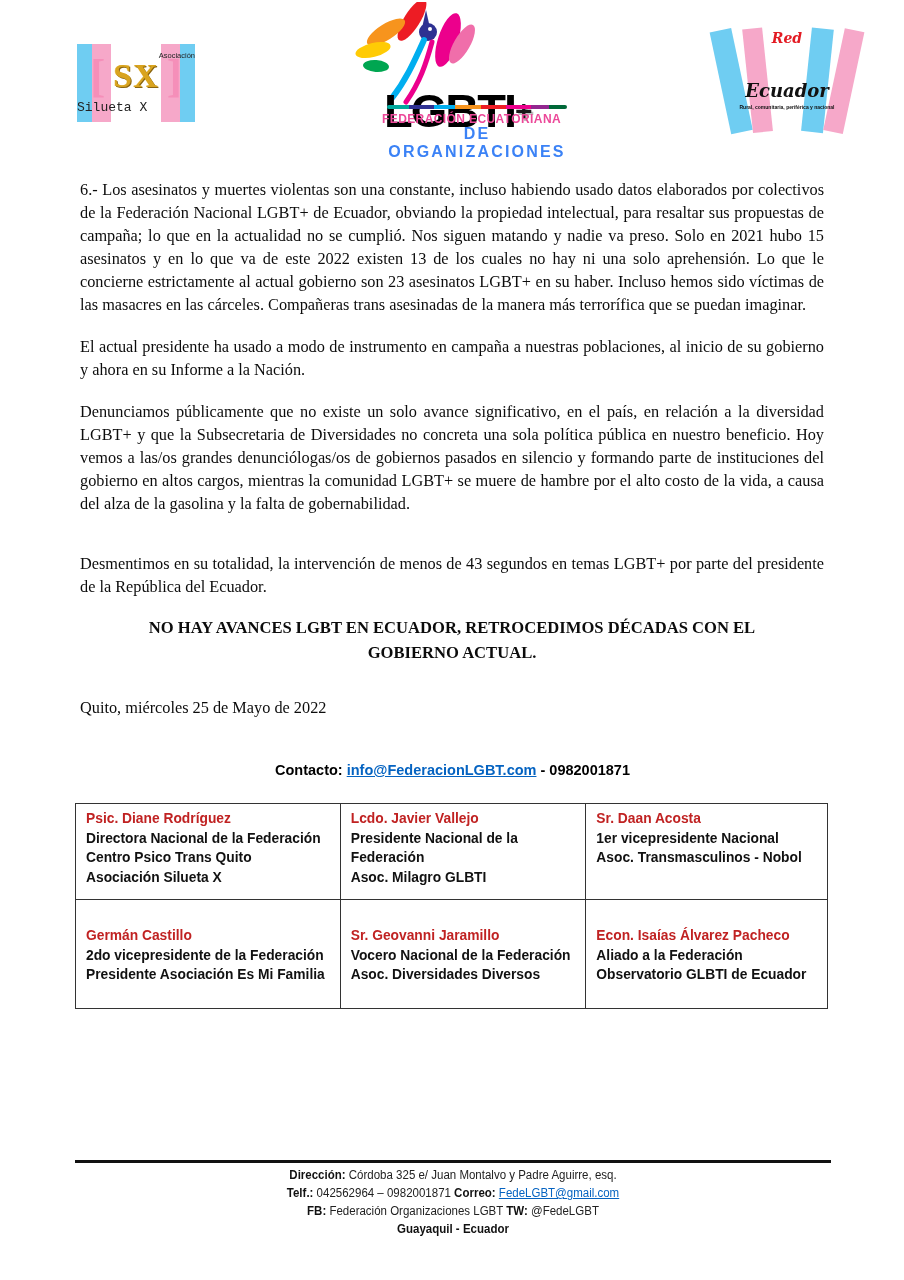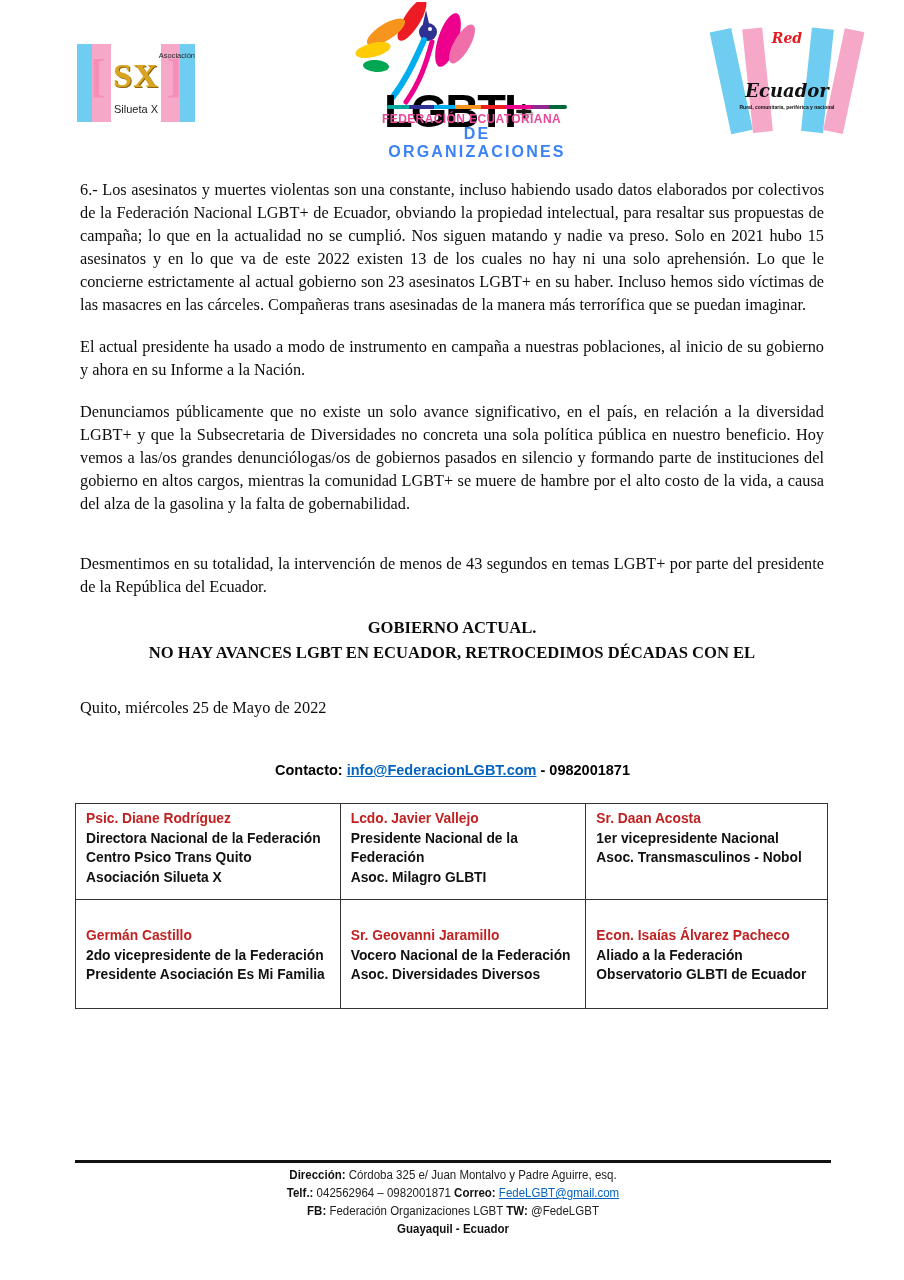--- a/index.html
+++ b/index.html
@@ -11,22 +11,22 @@
   .logo-sx .st{height:100%;}
   .sx-blue{width:15px;background:#6fcdf2;}
   .sx-pink{width:19px;background:#f6a8c9;}
   .sx-white{width:50px;background:#ffffff;position:relative;}
   .sx-overlay{position:absolute;inset:0;}
   .sx-top{position:absolute;top:7px;left:0;right:0;text-align:right;
           font-family:"Liberation Sans",sans-serif;font-size:7.5px;color:#222;}
   .sx-letters{position:absolute;top:13px;left:0;right:0;text-align:center;
           font-size:34px;font-weight:bold;color:#d9a41f;
           text-shadow:1px 1px 0 #8a6510, -0.5px -0.5px 0 #f3d98b;letter-spacing:1px;}
-  .sx-bottom{position:absolute;bottom:7px;left:0;right:0;text-align:center;
-          font-family:Liberation Sans, sans-serif;font-size:11px;color:#222;}
+  .sx-bottom{position:absolute;bottom:7px;left:0;right:0;text-align:left;
+          font-family:Liberation Mono, monospace;font-size:13px;color:#222;}
   .sx-brk{position:absolute;top:9px;font-size:46px;font-weight:bold;color:#f58fb9;line-height:1;}
   .sx-brk.l{left:13px;} .sx-brk.r{right:13px;}
 
   .logo-fed{position:absolute;left:332px;top:2px;width:240px;height:136px;}
   .fed-bird{position:absolute;left:8px;top:0;}
   .fed-word{position:absolute;left:52px;top:75px;font-family:"Liberation Sans",sans-serif;
             font-weight:bold;font-size:47px;letter-spacing:-2px;color:#000;line-height:1;margin-top:10px;}
   .fed-plus{font-size:30px;letter-spacing:0;color:#1a1a1a;text-shadow:2px 2px 0 #bdbdbd;vertical-align:6px;}
   .fed-bar{position:absolute;left:55px;top:103px;width:180px;height:4px;border-radius:2px;
            background:linear-gradient(90deg,#00a99d 0 12%,#2e3192 12% 26%,#00aeef 26% 38%,
@@ -138,22 +138,22 @@
   </div>
 
   <div class="bodytext">
     <p>6.- Los asesinatos y muertes violentas son una constante, incluso habiendo usado datos elaborados por colectivos de la Federación Nacional LGBT+ de Ecuador, obviando la propiedad intelectual, para resaltar sus propuestas de campaña; lo que en la actualidad no se cumplió. Nos siguen matando y nadie va preso. Solo en 2021 hubo 15 asesinatos y en lo que va de este 2022 existen 13 de los cuales no hay ni una solo aprehensión. Lo que le concierne estrictamente al actual gobierno son 23 asesinatos LGBT+ en su haber. Incluso hemos sido víctimas de las masacres en las cárceles. Compañeras trans asesinadas de la manera más terrorífica que se puedan imaginar.</p>
     <p>El actual presidente ha usado a modo de instrumento en campaña a nuestras poblaciones, al inicio de su gobierno y ahora en su Informe a la Nación.</p>
     <p class="lastgap">Denunciamos públicamente que no existe un solo avance significativo, en el país, en relación a la diversidad LGBT+ y que la Subsecretaria de Diversidades no concreta una sola política pública en nuestro beneficio. Hoy vemos a las/os grandes denunciólogas/os de gobiernos pasados en silencio y formando parte de instituciones del gobierno en altos cargos, mientras la comunidad LGBT+ se muere de hambre por el alto costo de la vida, a causa del alza de la gasolina y la falta de gobernabilidad.</p>
     <p>Desmentimos en su totalidad, la intervención de menos de 43 segundos en temas LGBT+ por parte del presidente de la República del Ecuador.</p>
   </div>
 
   <div class="heading">
+    <div>NO HAY AVANCES LGBT EN ECUADOR, RETROCEDIMOS DÉCADAS CON EL</div>
     <div>GOBIERNO ACTUAL.</div>
-    <div>NO HAY AVANCES LGBT EN ECUADOR, RETROCEDIMOS DÉCADAS CON EL</div>
   </div>
 
   <div class="dateline">Quito, miércoles 25 de Mayo de 2022</div>
 
   <div class="contactline"><span>Contacto: </span><a class="maillink">info@FederacionLGBT.com</a><span> - 0982001871</span></div>
 
   <table class="ctable">
     <tbody>
         <tr class="r1">
       <td class="c1">

